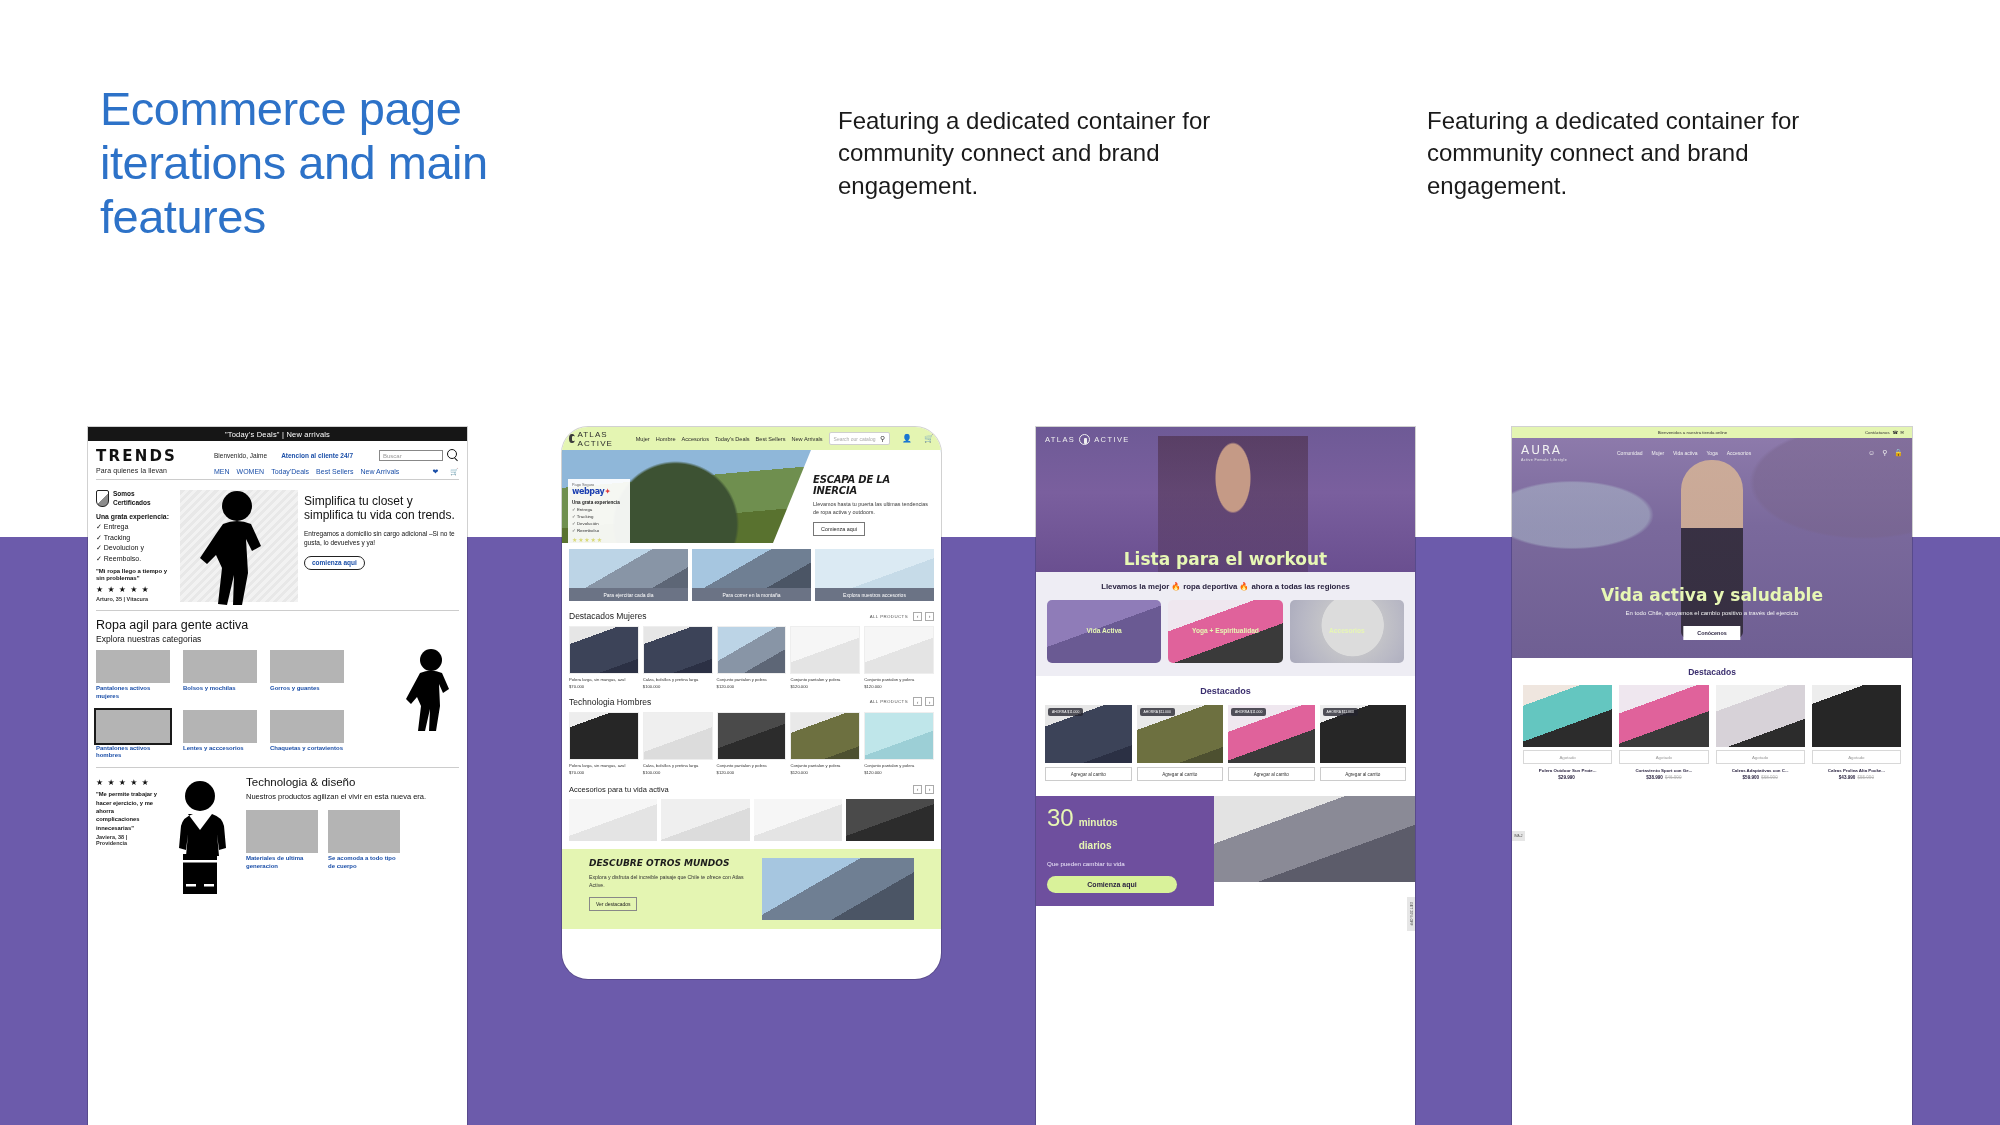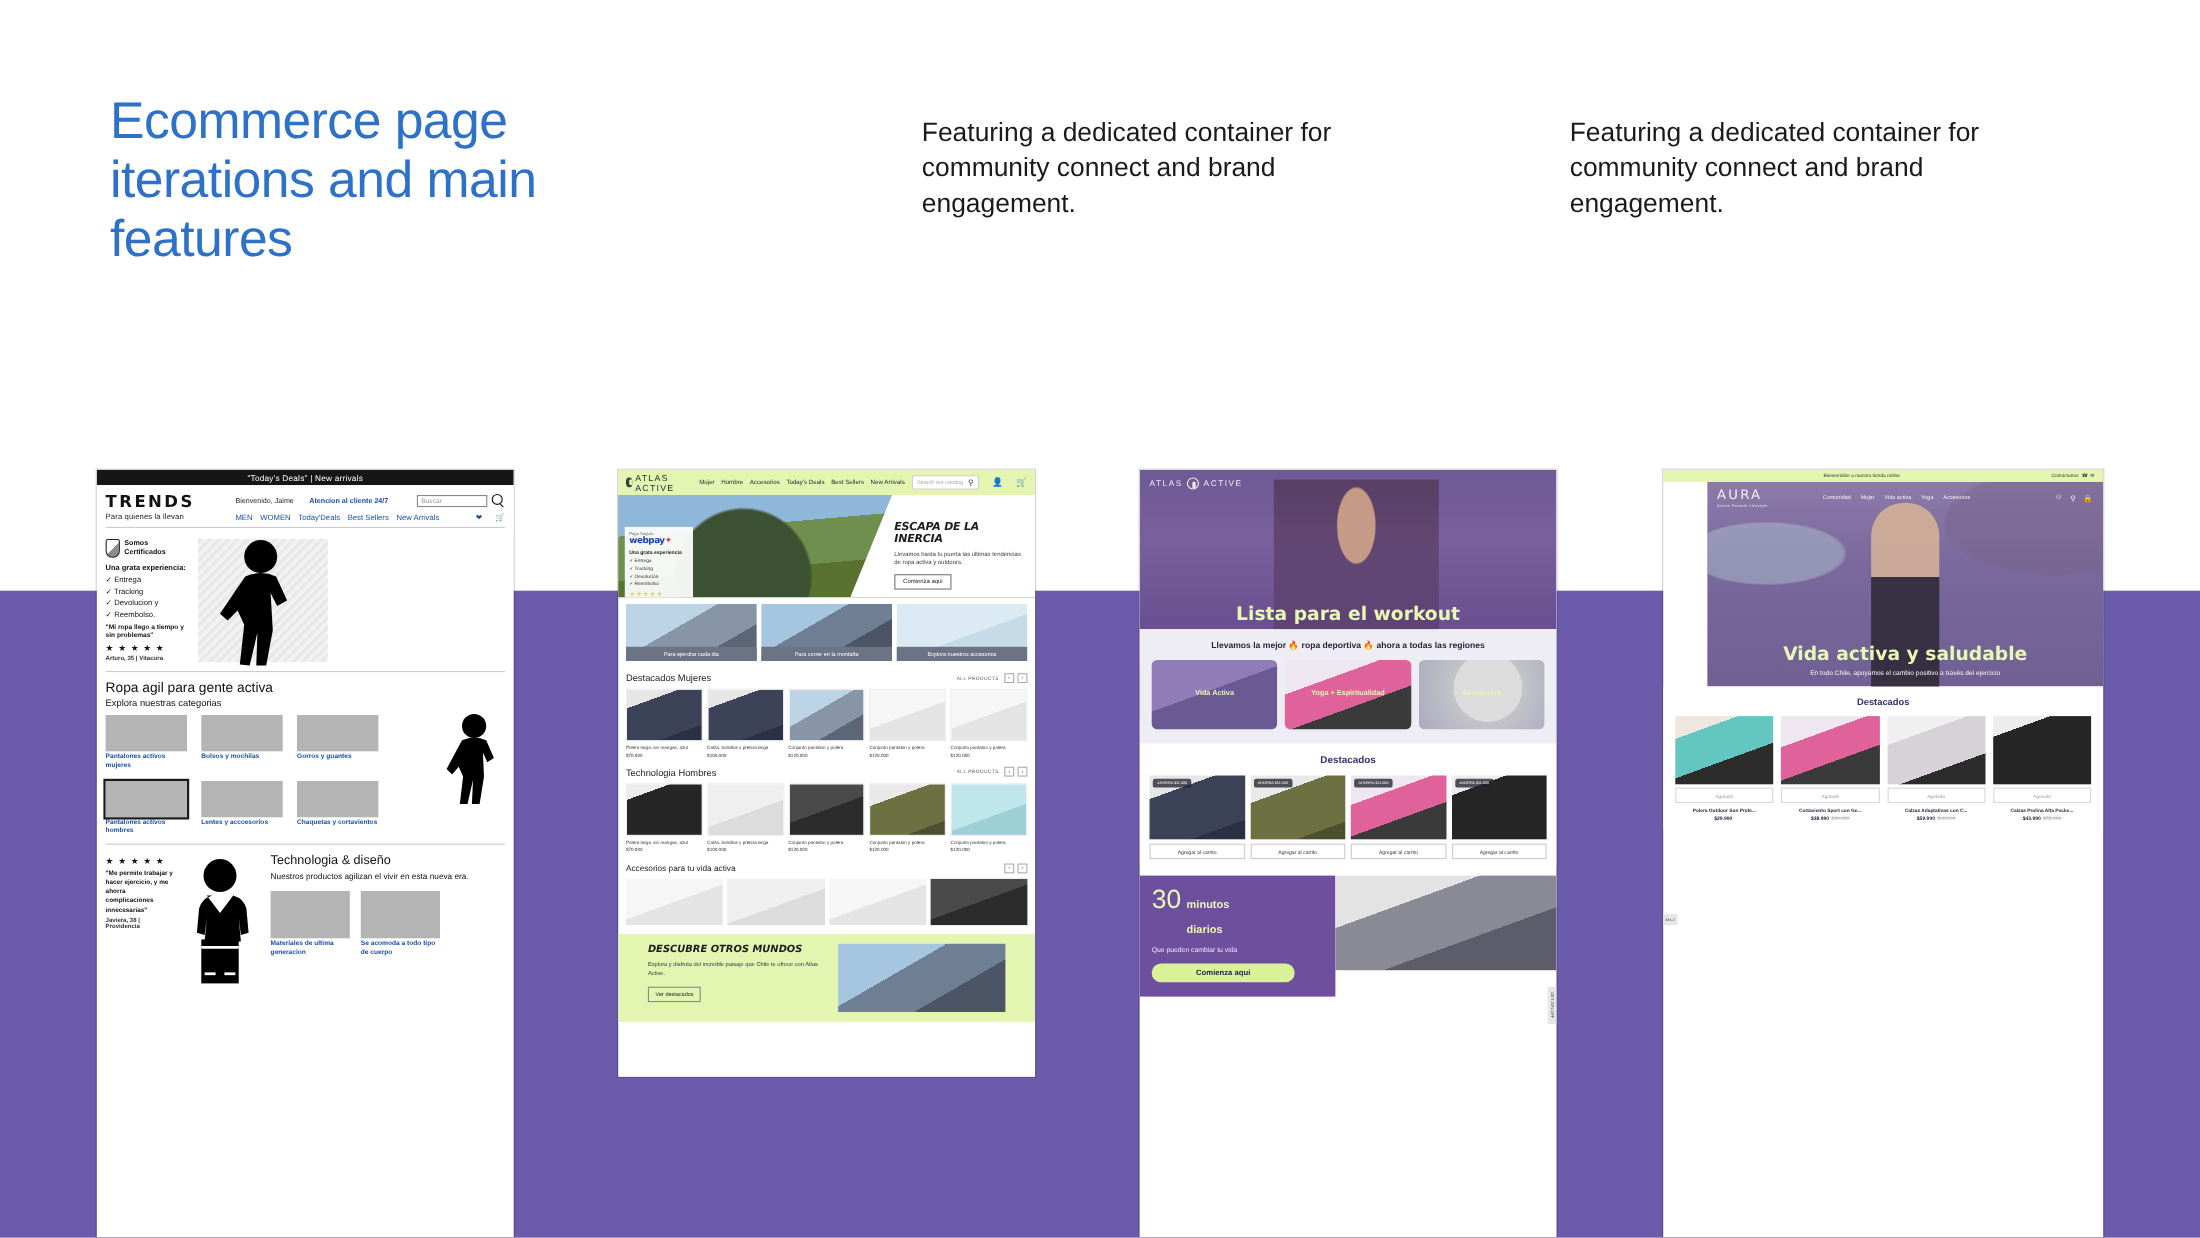--- a/index.html
+++ b/index.html
@@ -109,21 +109,21 @@
   .m1-tech-quote { font-size:5.8px; color:#111; font-weight:600; line-height:1.45; margin-top:3px; }
   .m1-tech-mid { width:76px; position:relative; }
   .m1-tech-right { flex:1; }
   .m1-tech-h { font-size:11.5px; color:#111; }
   .m1-tech-p { font-size:7.5px; color:#111; line-height:1.45; margin-top:4px; }
   .m1-tech-grid { display:grid; grid-template-columns:repeat(2,72px); gap:10px; margin-top:7px; }
   .m1-tech-img { width:72px; height:43px; background:#b4b4b4; }
   .m1-tech-lbl { font-size:6px; color:#1b4fa8; font-weight:600; margin-top:2px; line-height:1.3; }
 
   
-  #mock2 { left:562px; top:427px; width:379px; height:552px; }
+  #mock2 { left:562px; top:427px; width:379px; height:552px;border-radius:26px; }
   .m2-nav { height:23px; background:#e4f5b2; display:flex; align-items:center; padding:0 7px; gap:6px; }
   .m2-logo-wrap { display:flex; align-items:center; gap:3px; }
   .m2-logo-dot { width:9px; height:9px; border-radius:50%; background:#3b3b3b; position:relative; }
   .m2-logo-dot:after{content:"";position:absolute;left:3px;top:2px;width:3px;height:5px;background:#e4f5b2;border-radius:1px;}
   .m2-logo-txt { font-size:8px; letter-spacing:1.1px; color:#2b2b2b; }
   .m2-links { display:flex; gap:6px; margin-left:10px; }
   .m2-links span { font-size:5.6px; color:#2b2b2b; white-space:nowrap; }
   .m2-search {
     margin-left:auto; width:92px; height:13px; background:#fff; border:1px solid #cfcfcf;
     border-radius:2px; display:flex; align-items:center; padding:0 4px; font-size:5px; color:#aaa;
@@ -220,21 +220,21 @@
   .m3-bot-p { font-size:6.2px; color:#efeafc; margin-top:7px; }
   .m3-bot-btn { margin-top:9px; background:#d9f29a; color:#2a2340; font-size:7px; font-weight:700; border-radius:20px; padding:5px 0; width:130px; text-align:center; }
   .m3-bot-r { flex:1; height:86px; }
   .m3-sidetab { position:absolute; right:0; top:470px; background:#e6e6e6; writing-mode:vertical-rl; font-size:3.6px; color:#444; padding:5px 2px; }
 
   
   #mock4 { left:1512px; top:427px; width:400px; height:698px; }
   .m4-top { height:11px; background:#e4f5b2; display:flex; align-items:center; padding:0 8px; }
   .m4-top span { font-size:4.4px; color:#333; }
   .m4-top .c { margin:0 auto; }
-  .m4-hero { height:186px; position:relative; overflow:hidden;margin-left:40px; }
+  .m4-hero { height:220px; position:relative; overflow:hidden; }
   .m4-hero-bg { position:absolute; inset:0; background:linear-gradient(180deg,#8d7aab 0%,#7a699c 40%,#6f5f93 100%); }
   .m4-hero-tree { position:absolute; inset:0;
     background:radial-gradient(ellipse at 15% 35%,rgba(180,200,210,.45) 0 16%,transparent 17%),
                radial-gradient(ellipse at 88% 20%,rgba(120,100,140,.5) 0 22%,transparent 23%); }
   .m4-hero-fig { position:absolute; left:50%; top:10%; transform:translateX(-50%); width:62px; height:178px;
     background:linear-gradient(180deg,rgba(215,180,150,.85) 0 38%,rgba(40,35,45,.8) 38% 100%); border-radius:30px 30px 6px 6px; }
   .m4-nav { position:absolute; left:0; right:0; top:5px; display:flex; align-items:center; padding:0 9px; }
   .m4-logo { width:70px; }
   .m4-logo-t { font-size:12px; letter-spacing:2px; color:#f2f2f2; font-family:"DejaVu Sans",sans-serif; }
   .m4-logo-s { font-size:3.6px; color:#e8e8e8; letter-spacing:.4px; margin-top:1px; }
@@ -338,20 +338,25 @@
       <div class="m1-quote">"Mi ropa llego a tiempo y sin problemas"</div>
       <div class="m1-stars">★ ★ ★ ★ ★</div>
       <div class="m1-author">Arturo, 35 | Vitacura</div>
     </div>
     <div class="m1-hero-img">
       <svg viewBox="0 0 100 140" width="118" height="140" style="position:absolute;left:0;top:-6px;">
         <circle cx="48" cy="22" r="15" fill="#000"></circle>
         <path d="M34 40 q14 -6 28 0 l10 22 -9 5 -6 -12 2 34 -6 32 -9 0 1 -30 -7 30 -9 -1 4 -36 -6 -13 -9 9 -7 -6 16 -24z" fill="#000"></path>
       </svg>
     </div>
+    <div class="m1-hero-right">
+      <div class="m1-h2">Simplifica tu closet y simplifica tu vida con trends.</div>
+      <div class="m1-sub">Entregamos a domicilio sin cargo adicional –Si no te gusta, lo devuelves y ya!</div>
+      <div class="m1-btn">comienza aqui</div>
+    </div>
   </div>
   <div class="m1-rule" style="margin:4px 8px 0 8px;"></div>
 
   <div class="m1-sec">
     <div class="m1-sec-title">Ropa agil para gente activa</div>
     <div class="m1-sec-sub">Explora nuestras categorias</div>
     <div class="m1-grid">
       <div>
             <div class="m1-cell-img"></div>
             <div class="m1-cell-lbl">Pantalones activos mujeres</div>

